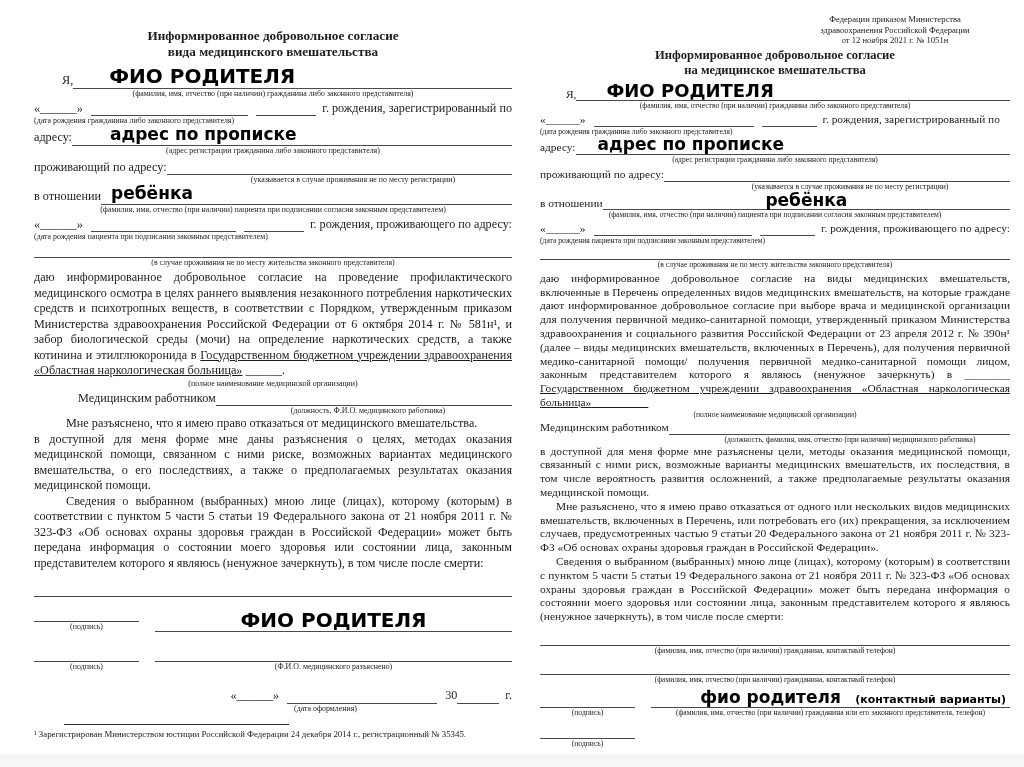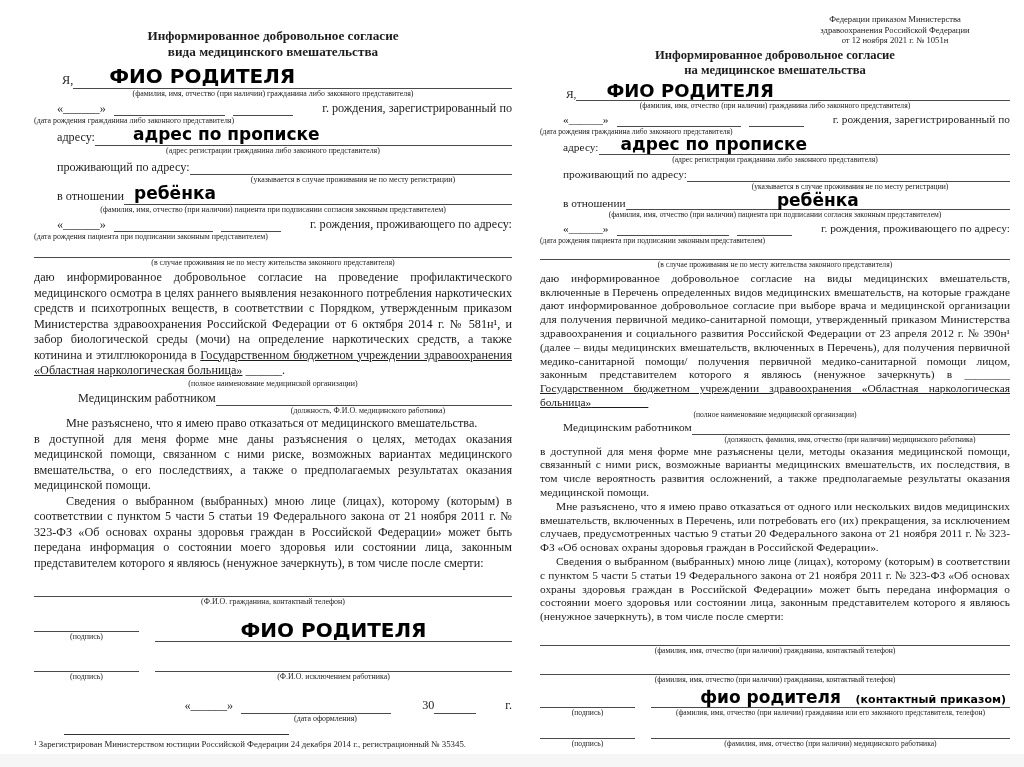--- a/index.html
+++ b/index.html
@@ -7,21 +7,21 @@
          font-family:"Liberation Serif",serif;color:#1c1c1c;}
   #bottom-strip{position:absolute;left:0;bottom:0;width:1024px;height:13px;background:#f6f6f6;}
   .page{position:absolute;}
   .pl{left:34px;top:28px;width:478px;font-size:12.2px;line-height:15.5px;}
   .pr{left:540px;top:14px;width:470px;font-size:11.4px;line-height:13.8px;}
   .t{text-align:center;font-weight:bold;}
   .pl .t{font-size:13.2px;line-height:16px;}
   .pr .t{font-size:12.6px;line-height:15px;}
   .approved{font-size:8.6px;line-height:10.5px;text-align:center;margin-left:auto;width:230px;color:#222;}
   .row{display:flex;align-items:flex-end;}
-  .lbl{white-space:nowrap;margin-left:23px;}
+  .lbl{white-space:nowrap;}
   .ul{flex:1;border-bottom:1px solid #4a4a4a;position:relative;min-width:20px;}
   .cap{font-size:7.9px;line-height:10px;text-align:center;color:#222;}
   .pr .cap{font-size:7.6px;line-height:9.5px;}
   .p{text-align:justify;}
   .ind{text-indent:32px;}
   .ind-sm{text-indent:16px;}
   .u{text-decoration:underline;}
   .red{color:#000000;font-family:"DejaVu Sans",sans-serif;font-weight:700;line-height:1;white-space:nowrap;}
   .red-lg{font-size:20px;}
   .red-md{font-size:17px;}
@@ -97,42 +97,41 @@
       <span class="lbl" style="margin-left:44px">Медицинским работником</span>
       <span class="ul"></span>
     </div>
     <div class="cap" style="margin-left:190px">(должность, Ф.И.О. медицинского работника)</div>
 
     <div class="p ind">Мне разъяснено, что я имею право отказаться от медицинского вмешательства.</div>
     <div class="p">в доступной для меня форме мне даны разъяснения о целях, методах оказания медицинской помощи, связанном с ними риске, возможных вариантах медицинского вмешательства, о его последствиях, а также о предполагаемых результатах оказания медицинской помощи.</div>
     <div class="p ind">Сведения о выбранном (выбранных) мною лице (лицах), которому (которым) в соответствии с пунктом 5 части 5 статьи 19 Федерального закона от 21 ноября 2011 г. № 323-ФЗ «Об основах охраны здоровья граждан в Российской Федерации» может быть передана информация о состоянии моего здоровья или состоянии лица, законным представителем которого я являюсь (ненужное зачеркнуть), в том числе после смерти:</div>
 
     <div class="ulb gap12"></div>
-    <div class="cap">(Ф.И.О. гражданина, контактный телефон)</div>
 
     <div class="sigrow gap8">
       <div class="sigc" style="width:105px">
         <div class="ulb"></div>
         <div class="cap">(подпись)</div>
       </div>
       <div class="sigc" style="flex:1">
         <div class="ulb" style="height:26px">
             <span class="red red-lg redcenter">ФИО РОДИТЕЛЯ</span>
           </div>
       </div>
     </div>
 
     <div class="sigrow gap16">
       <div class="sigc" style="width:105px">
         <div class="ulb"></div>
         <div class="cap">(подпись)</div>
       </div>
       <div class="sigc" style="flex:1">
         <div class="ulb"></div>
-        <div class="cap">(Ф.И.О. исключением работника)</div>
+        <div class="cap">(Ф.И.О. медицинского разъяснено)</div>
       </div>
     </div>
 
     <div class="row gap16" style="justify-content:flex-end">
       <span class="lbl">«______»</span>
       <span class="ul" style="max-width:150px;margin:0 8px"></span>
       <span class="lbl">30</span>
       <span class="ul" style="max-width:42px;margin-right:6px"></span>
       <span class="lbl">г.</span>
     </div>
@@ -214,35 +213,31 @@
     <div class="cap">(фамилия, имя, отчество (при наличии) гражданина, контактный телефон)</div>
 
     <div class="sigrow">
       <div class="sigc" style="width:95px">
         <div class="ulb"></div>
         <div class="cap">(подпись)</div>
       </div>
       <div class="sigc" style="flex:1">
         <div class="ulb" style="height:22px">
           <span class="red red-md redcenter" style="right:120px">фио родителя</span>
-          <span class="red red-sm redright">(контактный приказом)</span>
+          <span class="red red-sm redright">(контактный варианты)</span>
         </div>
         <div class="cap">(фамилия, имя, отчество (при наличии) гражданина или его законного представителя, телефон)</div>
       </div>
     </div>
 
     <div class="sigrow gap8">
       <div class="sigc" style="width:95px">
         <div class="ulb"></div>
         <div class="cap">(подпись)</div>
       </div>
-      <div class="sigc" style="flex:1">
-        <div class="ulb"></div>
-        <div class="cap">(фамилия, имя, отчество (при наличии) медицинского работника)</div>
-      </div>
     </div>
 
     <div class="row" style="justify-content:flex-end">
       <span class="lbl">«______»</span>
       <span class="ul" style="max-width:160px;margin:0 10px"></span>
       <span class="lbl">г.</span>
     </div>
     <div class="cap" style="margin-left:230px;text-align:left;padding-left:40px">(дата оформления)</div>
 
   </div>

